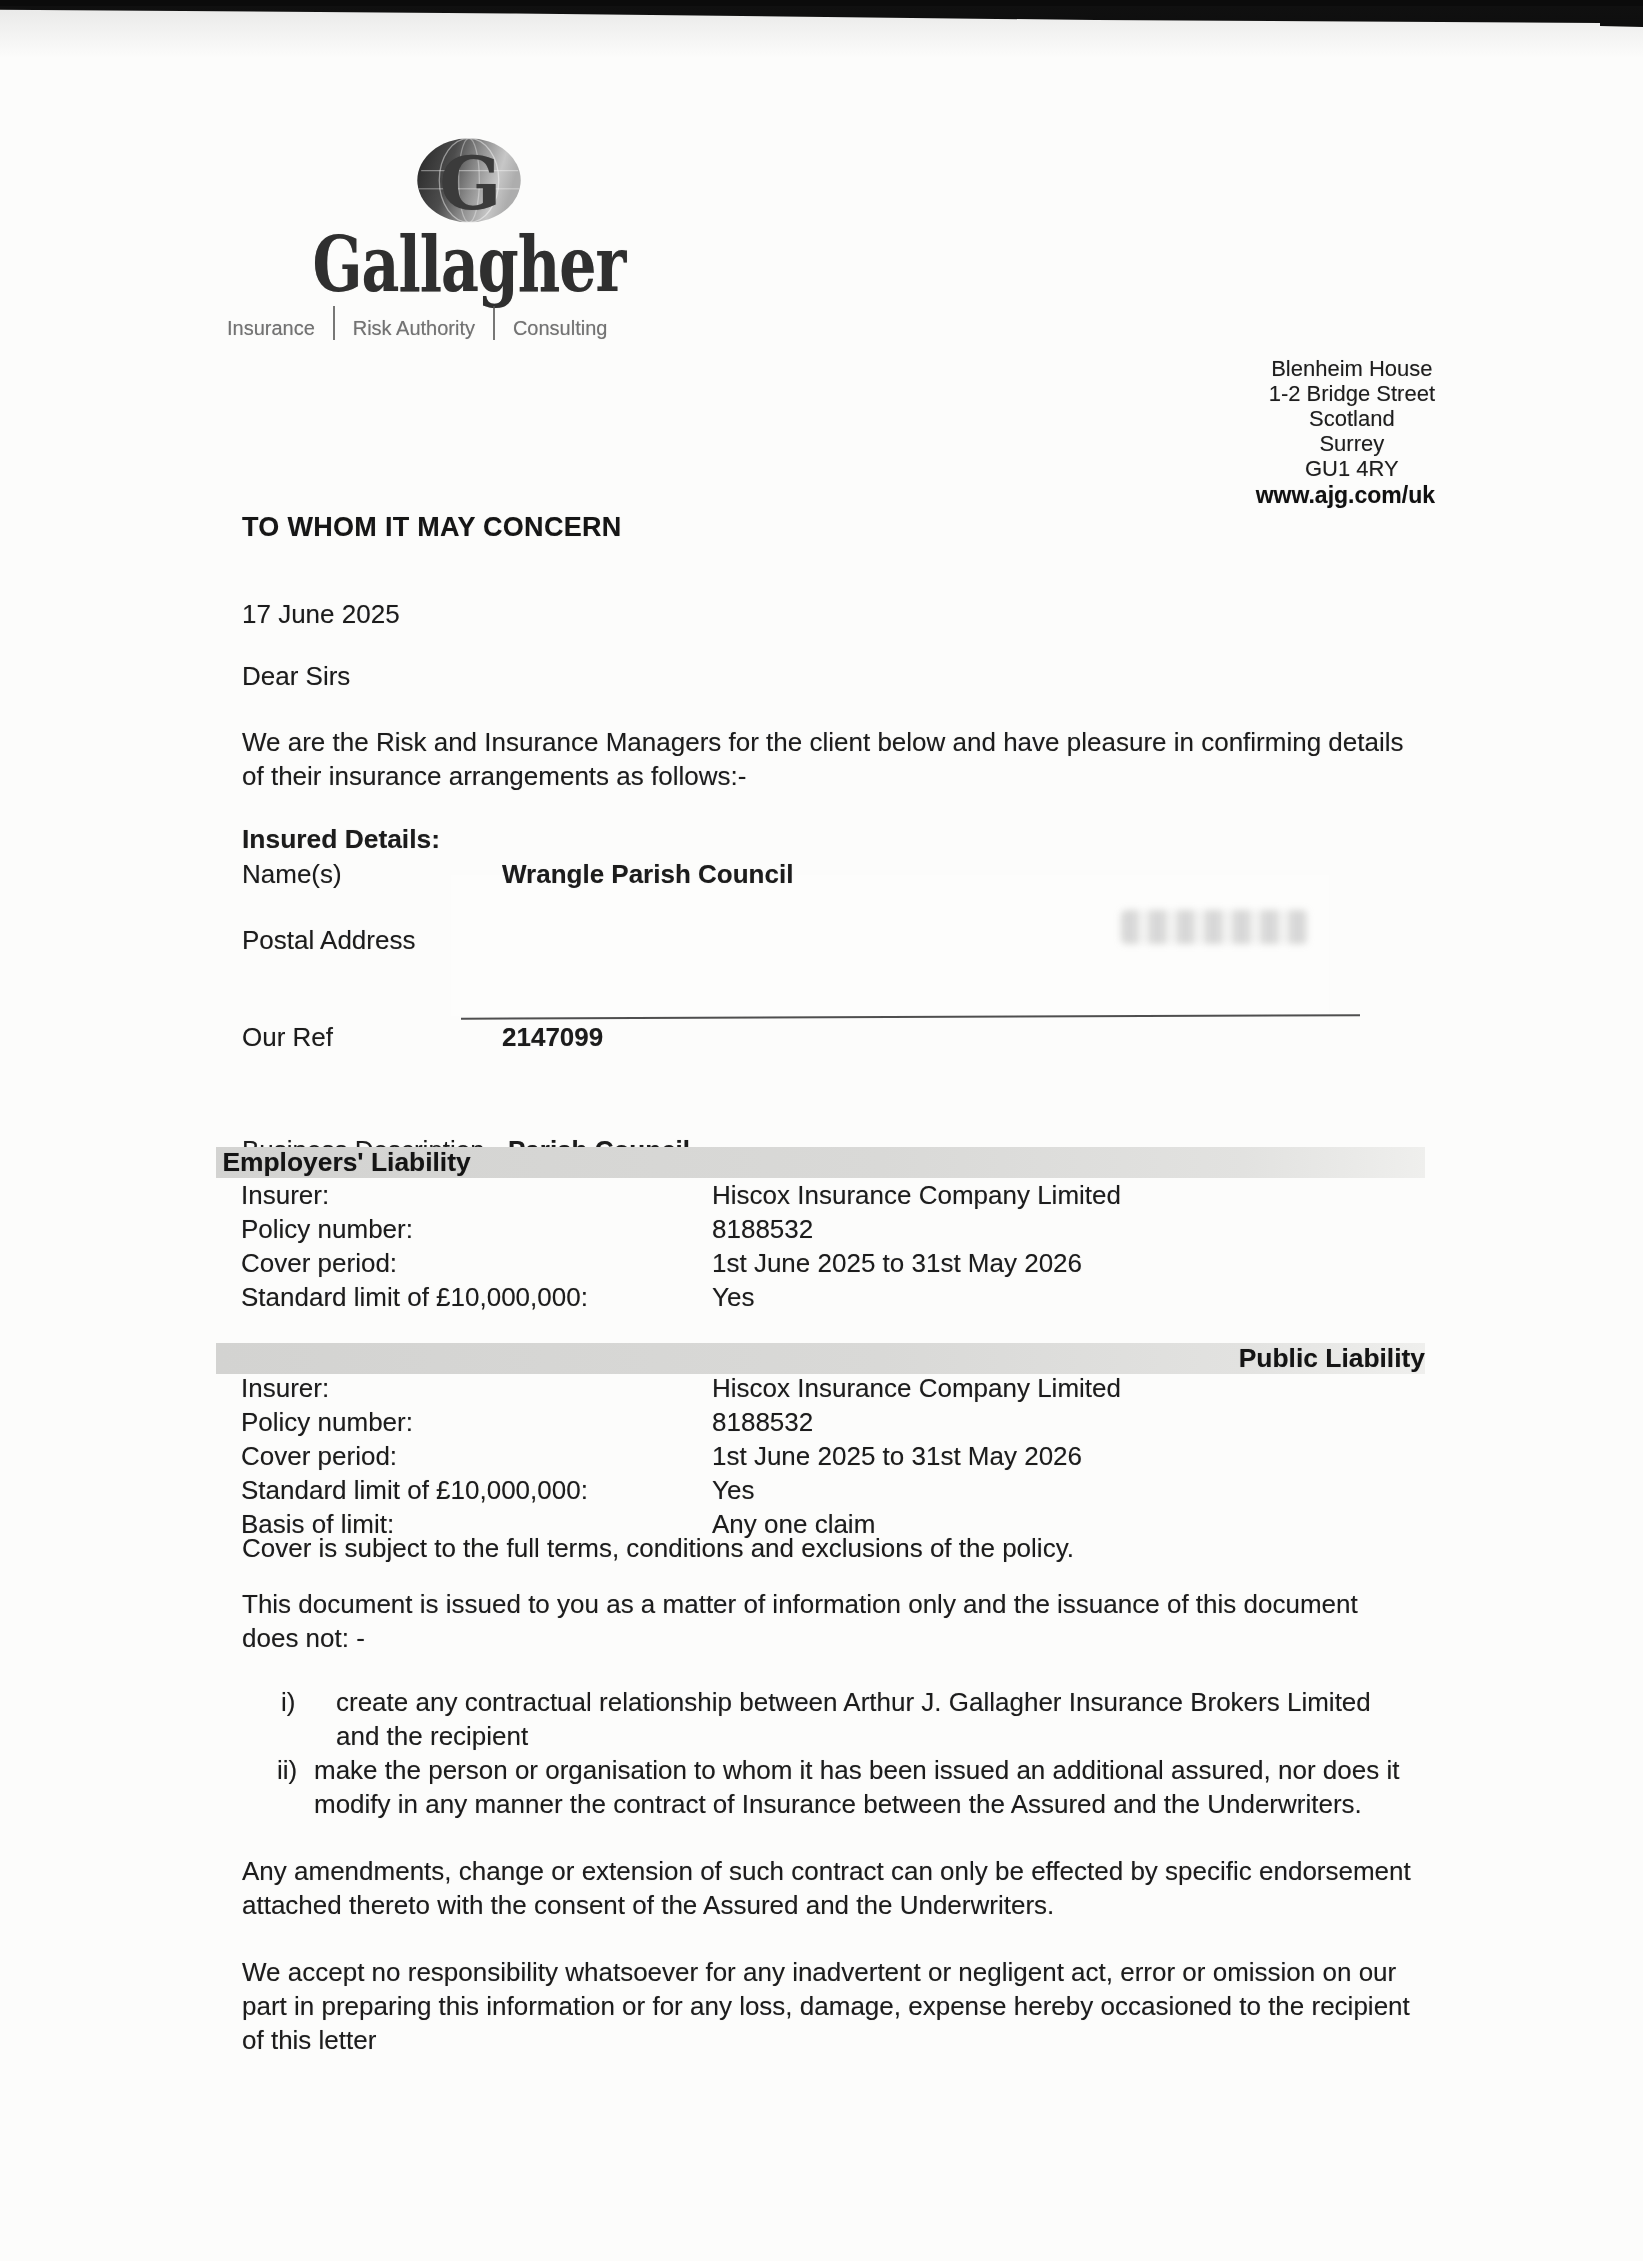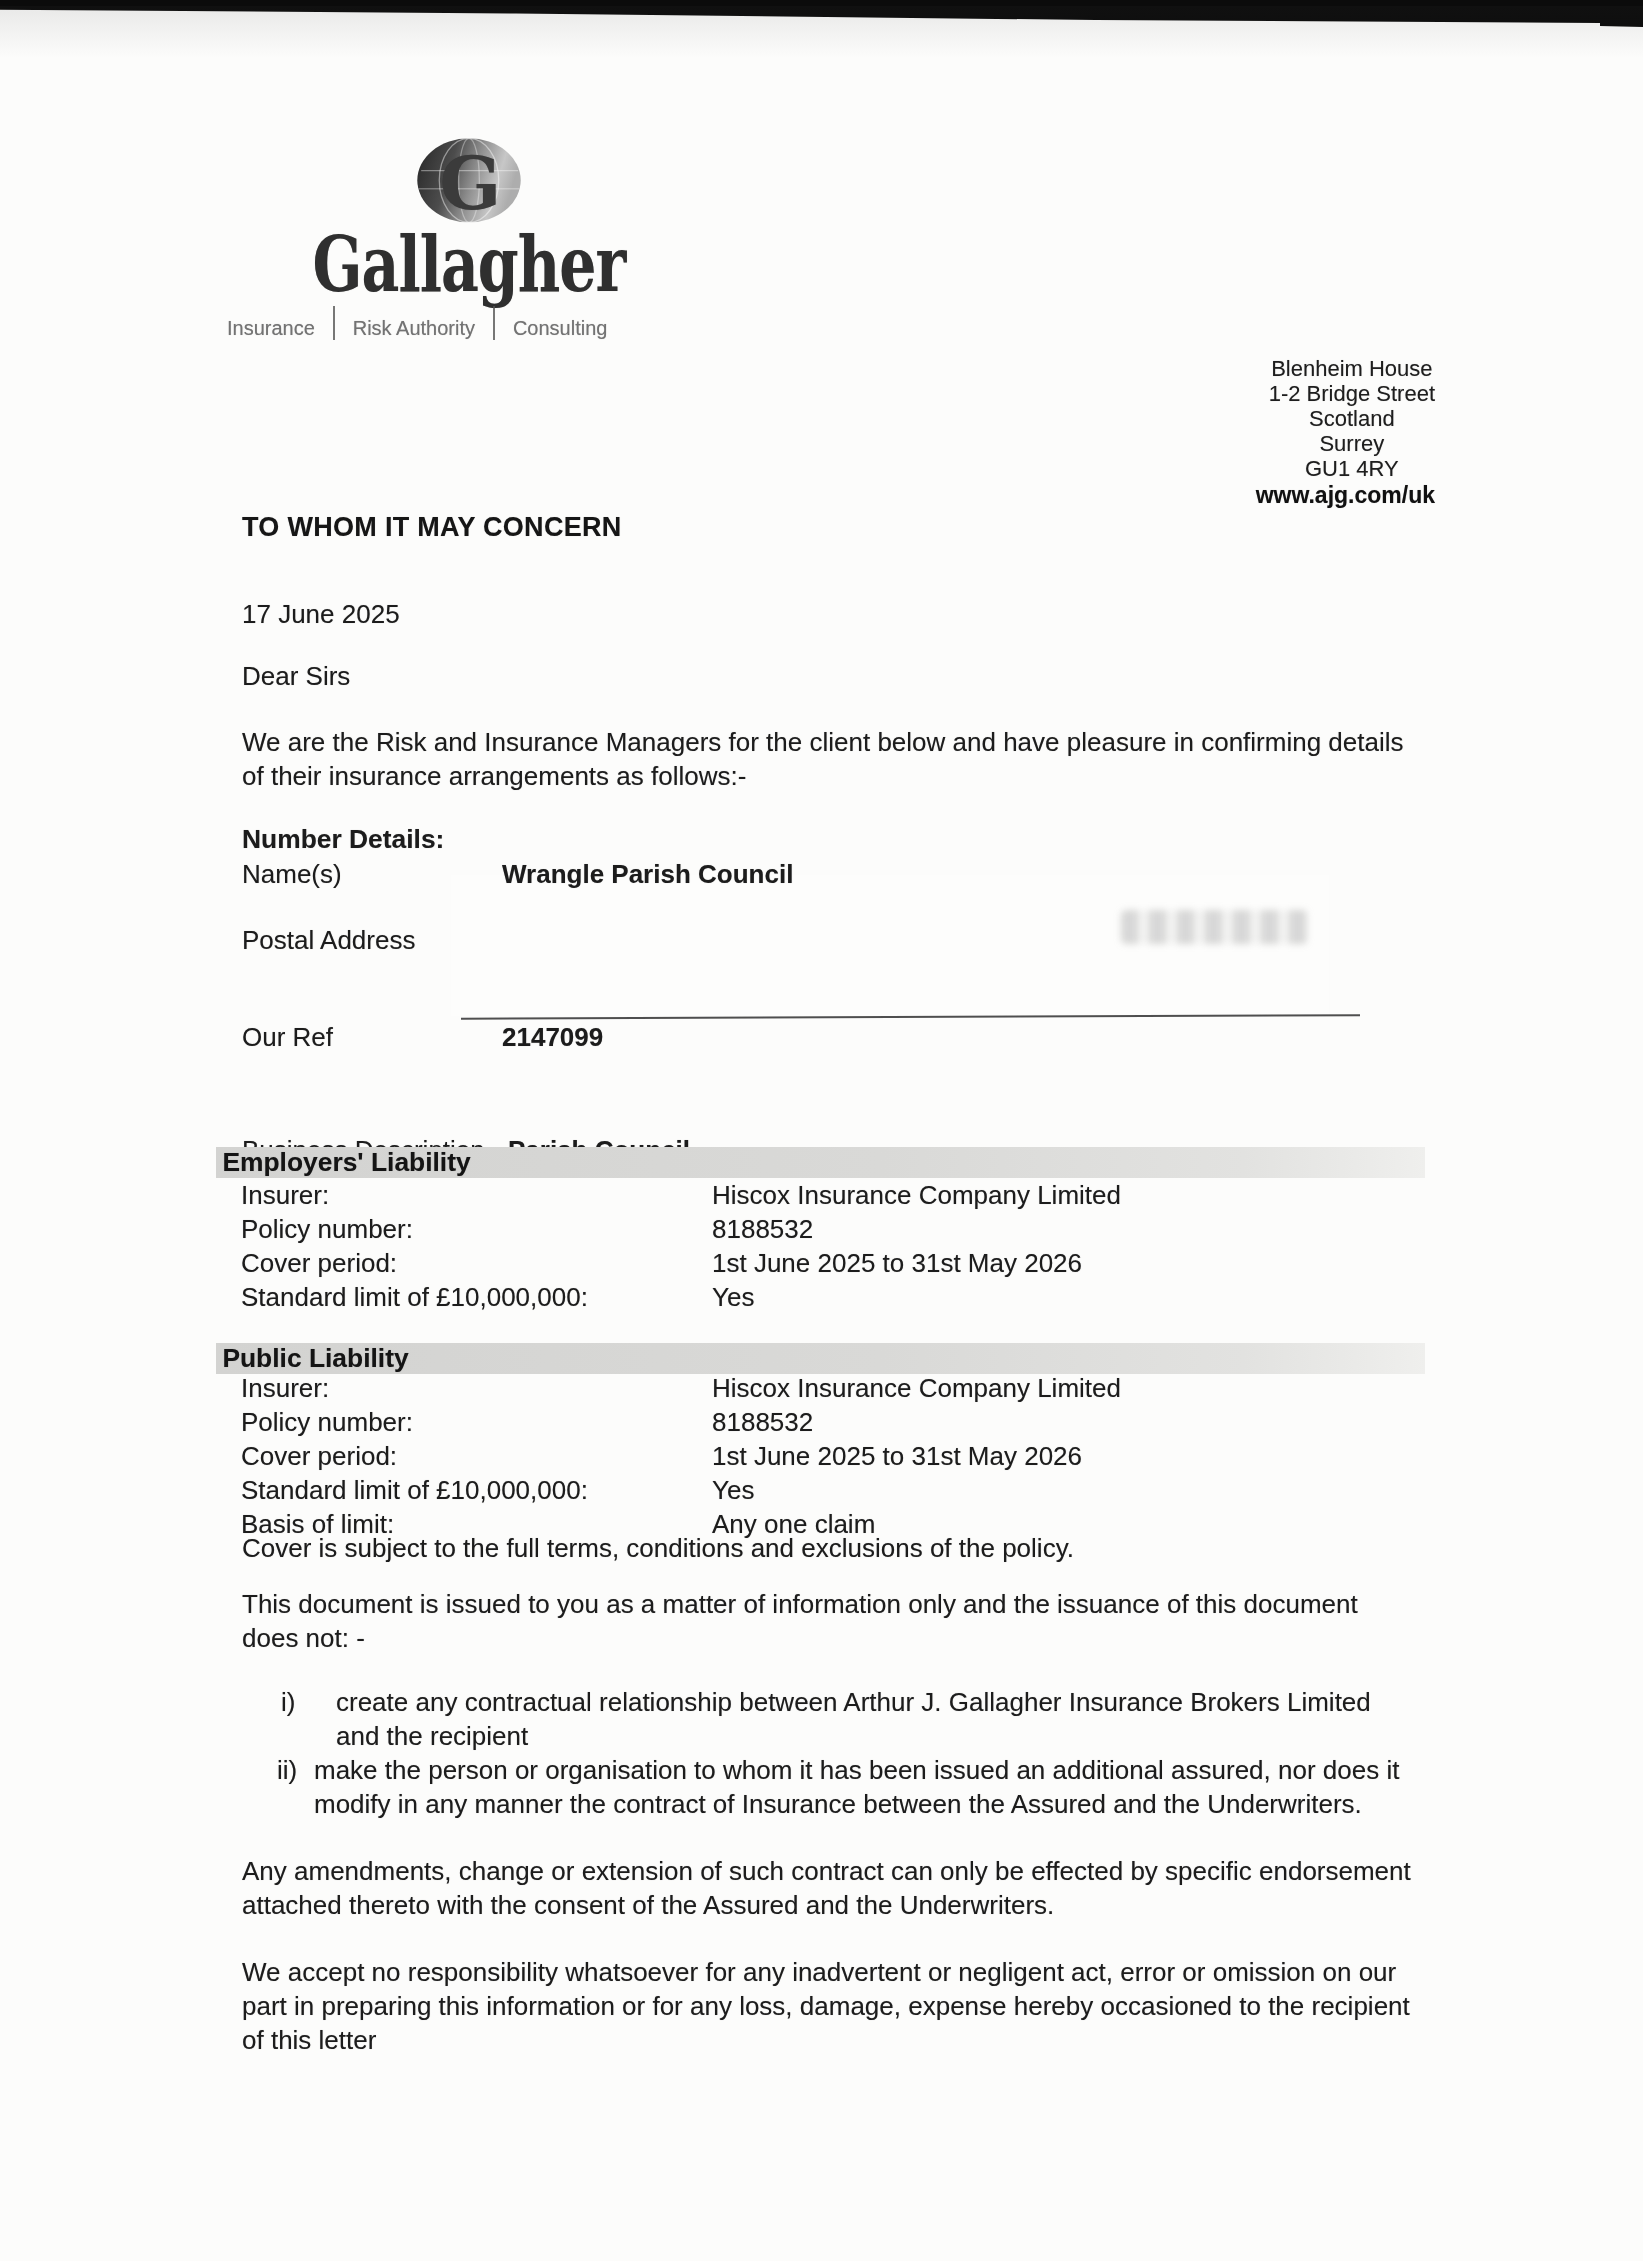--- a/index.html
+++ b/index.html
@@ -67,21 +67,21 @@
     background:#303030;transform:rotate(-0.22deg);opacity:.85;
   }
   
   .section-bar{
     position:absolute;left:216px;width:1209px;height:31px;
     background:linear-gradient(90deg,#d3d3d1 0%,#d9d9d7 55%,#e2e2e0 85%,#efefed 100%);
     display:flex;align-items:center;
   }
   .section-bar .bar-title{font-weight:bold;font-size:26.4px;color:#141414;padding-left:6.4px;}
   .el-bar{top:1147px;}
-  .pl-bar{top:1343px;}
+  .pl-bar{top:1343px;justify-content:flex-end;}
   .rows{position:absolute;left:241px;font-size:26px;line-height:34px;}
   .el-rows{top:1178px;}
   .pl-rows{top:1371px;}
   .rows .r{display:flex;}
   .rows .rl{width:471px;flex:none;}
   .cover-note{top:1533px;font-size:26px;}
   .para1{top:1587px;}
   .list{top:1685px;font-size:26px;line-height:34px;width:1257px;}
   .list .li{display:flex;}
   .li-1{margin-left:39px;}
@@ -139,21 +139,21 @@
     <div>GU1 4RY</div>
   </div>
   <div class="website">www.ajg.com/uk</div>
 
   <div class="abs heading">TO WHOM IT MAY CONCERN</div>
   <div class="abs date">17 June 2025</div>
   <div class="abs salutation">Dear Sirs</div>
   <div class="abs para intro">We are the Risk and Insurance Managers for the client below and have pleasure in confirming details
 of their insurance arrangements as follows:-</div>
 
-  <div class="abs insured-title">Number Details:</div>
+  <div class="abs insured-title">Insured Details:</div>
 
   <div class="redaction">
     <div class="redaction-ghost"></div>
   </div>
   <div class="redaction-line"></div>
 
   <div class="abs kv-row name-row">
     <span class="lbl">Name(s)</span><span class="val">Wrangle Parish Council</span>
   </div>
   <div class="abs kv-row postal-row">

